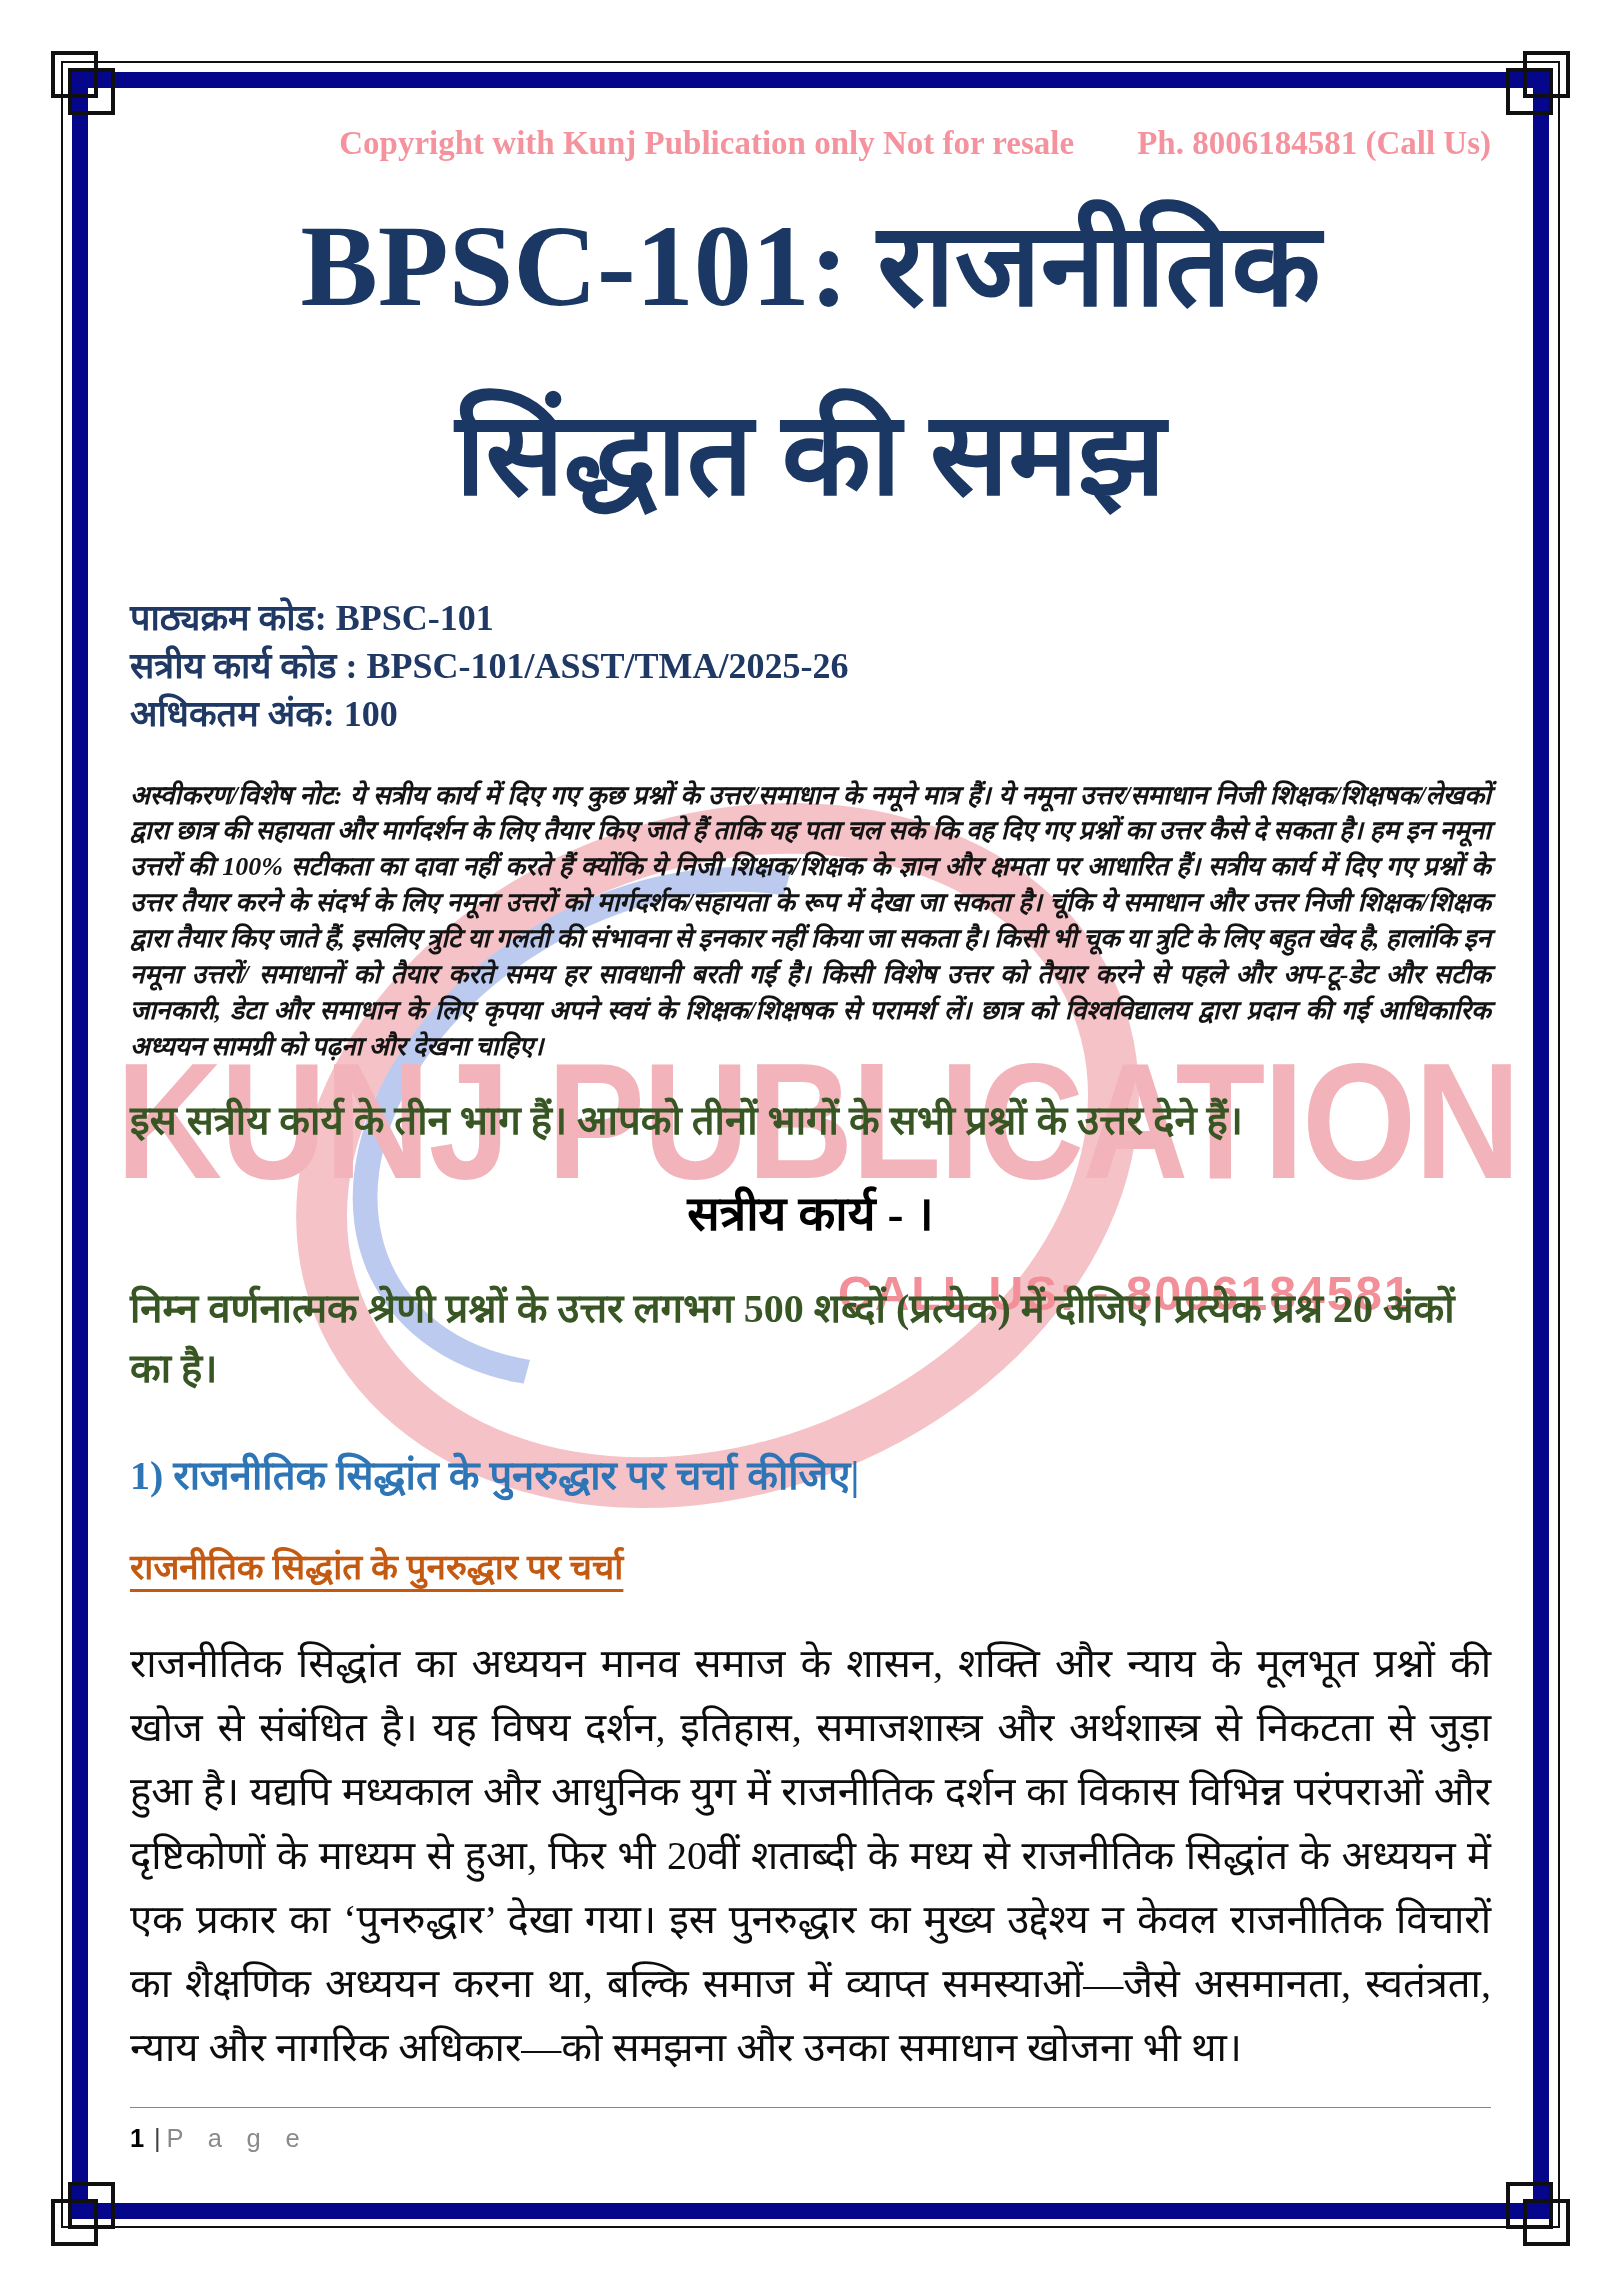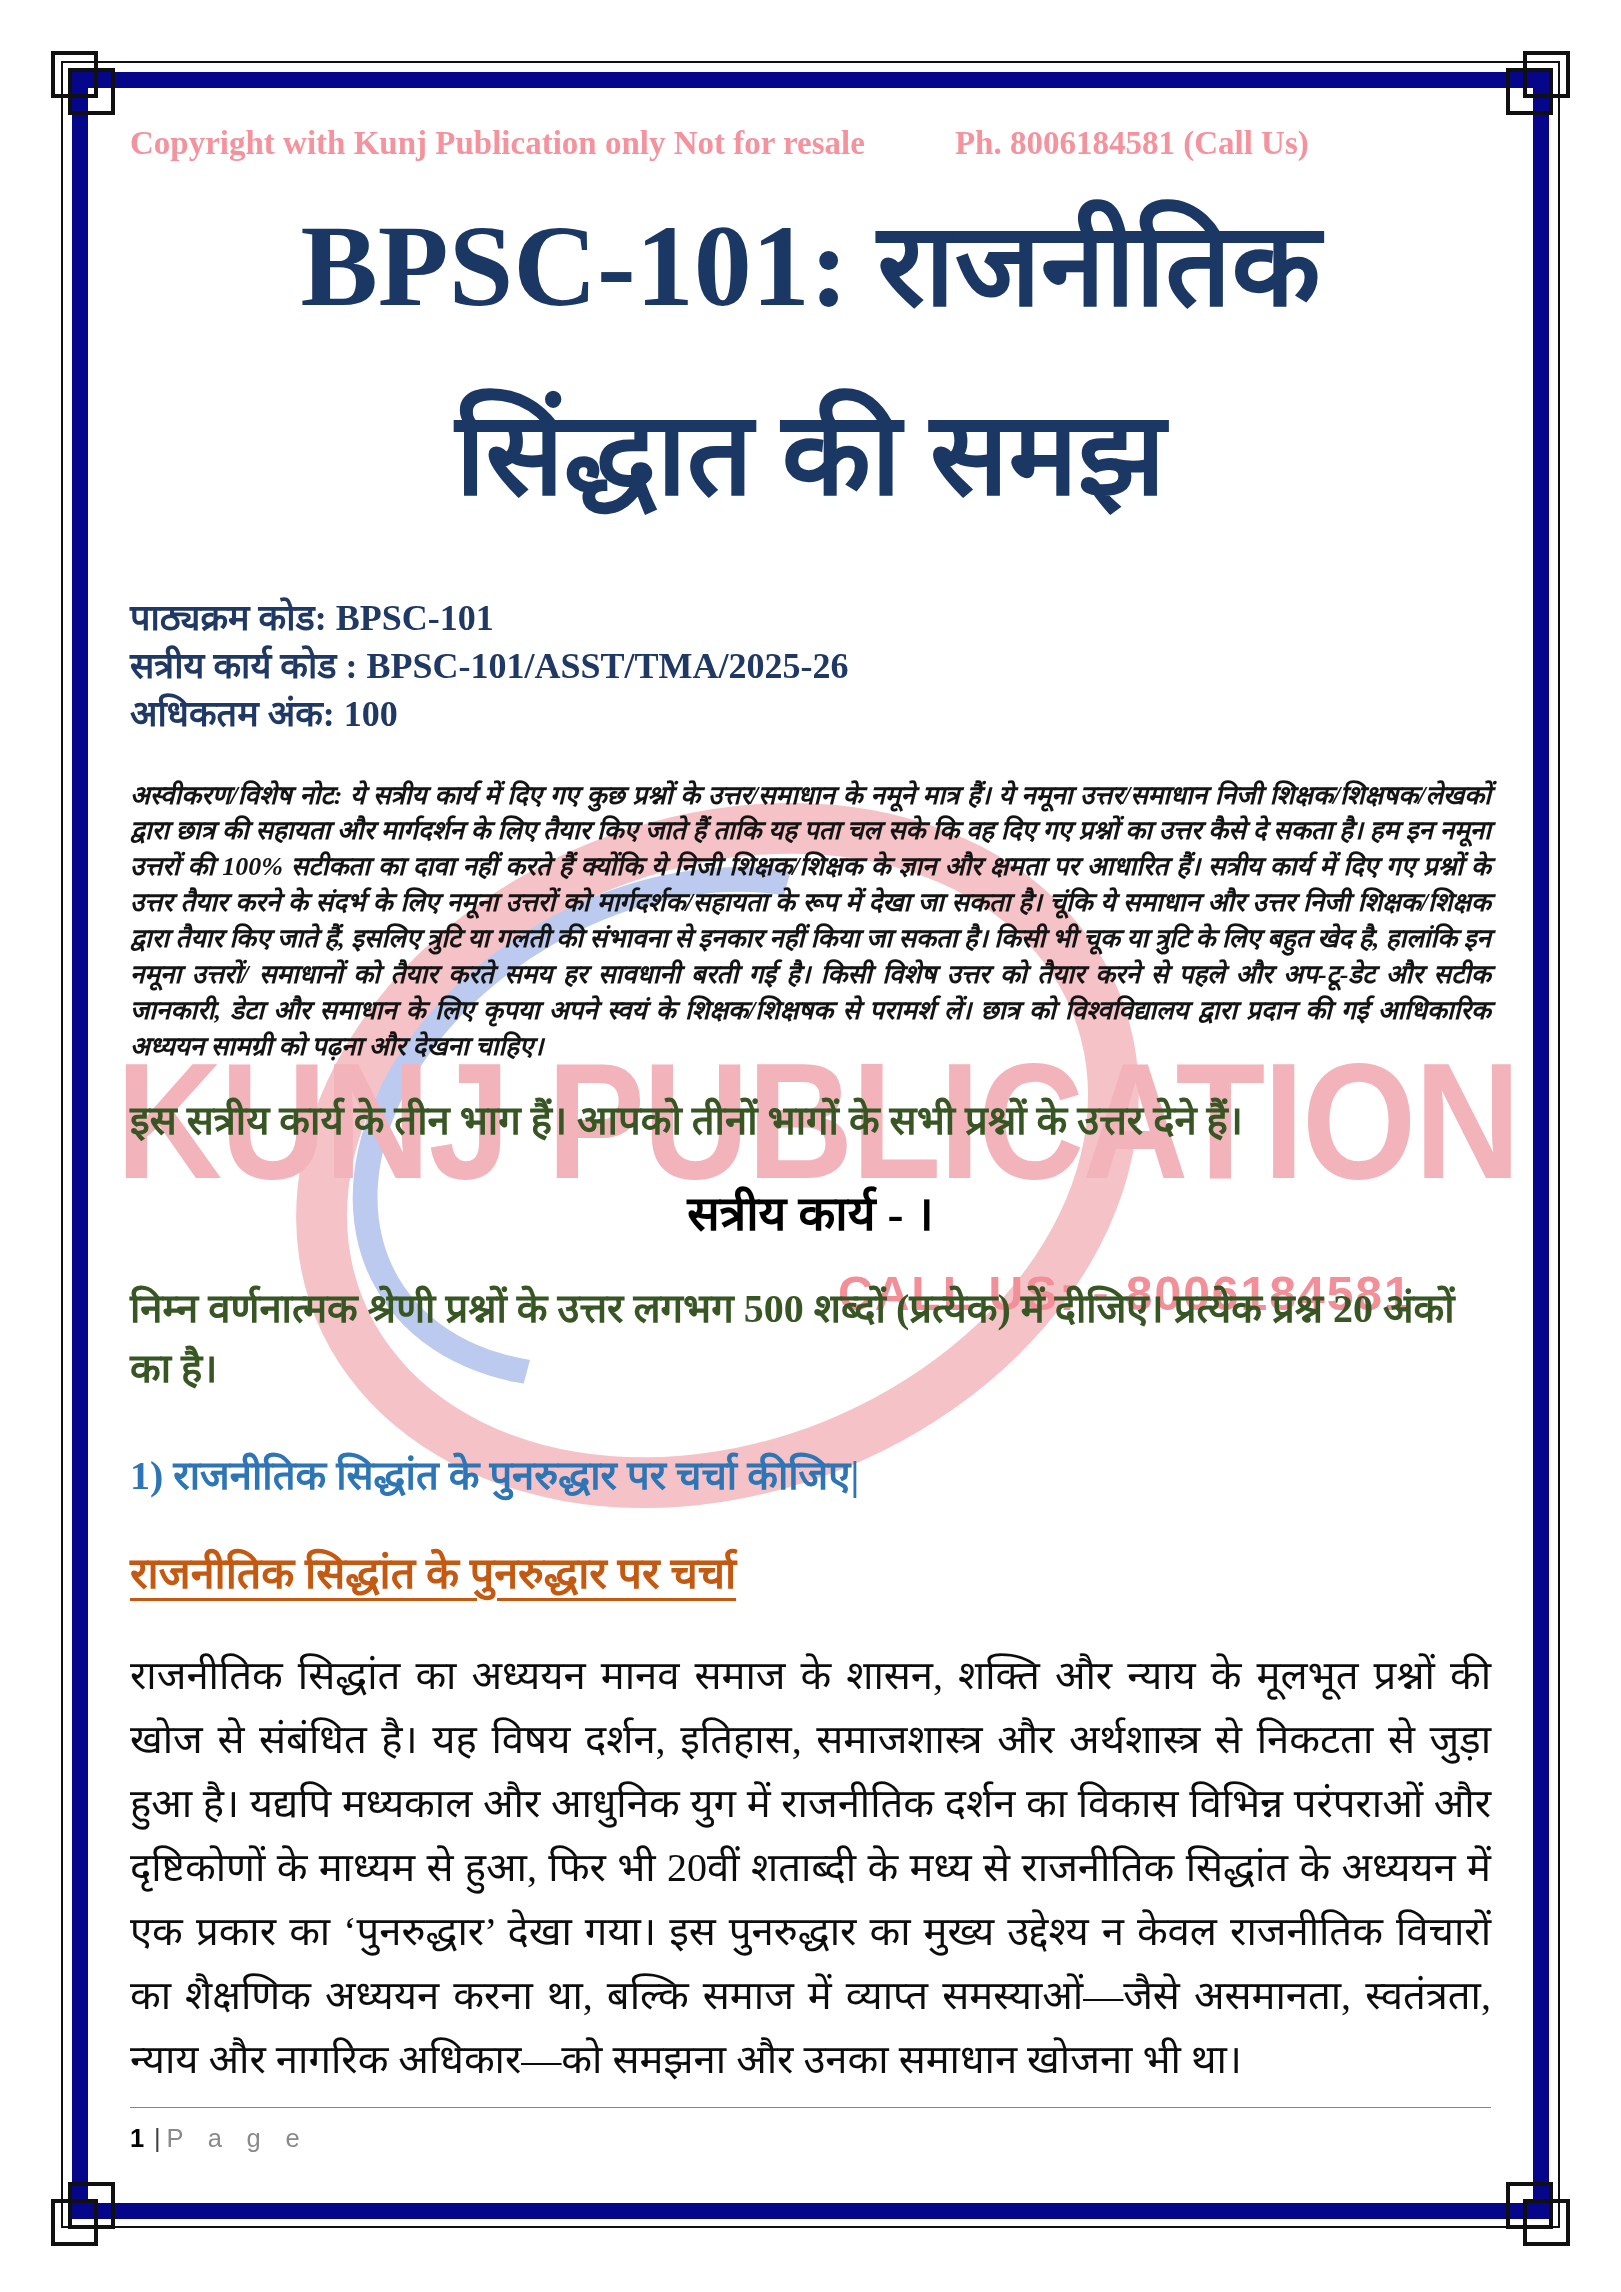--- a/index.html
+++ b/index.html
@@ -34,21 +34,21 @@
     font-family:"Liberation Sans", sans-serif; font-weight:bold; font-size:147px;
     color:#f2b4ba; white-space:nowrap; transform:scaleY(1.12); transform-origin:left top;
     letter-spacing:-2px; }
   .wm-call { position:absolute; left:838px; top:1266px;
     font-family:"Liberation Sans", sans-serif; font-weight:bold; font-size:48px;
     color:#f28f98; white-space:nowrap; letter-spacing:2px; }
 
   
   .content { position:absolute; left:130px; right:130px; top:125px; z-index:2; }
 
-  .copyright-line { display:flex; justify-content:flex-start; gap:90px;
+  .copyright-line { display:flex; justify-content:flex-end; gap:63px;
     font-size:33px; font-weight:bold; color:#f4939d; }
 
   .doc-title { margin-top:9.8px; text-align:center; font-weight:bold;
     font-size:116px; line-height:1.63; color:#1b3763; }
 
   .course-info { margin-top:45px; text-align:left; font-weight:bold;
     font-size:36px; line-height:1.33; color:#1f3864; }
 
   .disclaimer { margin-top:39px; font-style:italic; font-weight:600;
     font-size:26px; line-height:1.38; text-align:justify; color:#141414; }
@@ -57,21 +57,21 @@
     line-height:1.35; color:#375623; }
 
   .section-heading { margin-top:31px; text-align:center; font-weight:bold;
     font-size:48px; color:#000000; }
 
   .instruction { margin-top:35px; font-weight:bold; font-size:40px;
     line-height:1.5; color:#375623; text-align:left; }
 
   .question-line { margin-top:47px; font-weight:bold; font-size:40px; color:#2e75b6; }
 
-  .answer-heading { margin-top:41px; font-weight:bold; font-size:43px; color:#c45911;
+  .answer-heading { margin-top:41px; font-weight:bold; font-size:35px; color:#c45911;
     text-decoration:underline; text-decoration-thickness:2.9px; text-underline-offset:9.8px;
     display:inline-block; }
 
   .answer-body { margin-top:43px; font-size:40px; line-height:1.6;
     color:#0d0d0d; text-align:justify; }
 
   
   .footer { position:absolute; left:130px; right:130px; top:2107px; z-index:2;
     border-top:1px solid #14b8a6; padding-top:15.7px;
     font-family:"Liberation Sans", sans-serif; font-size:25.5px; }

